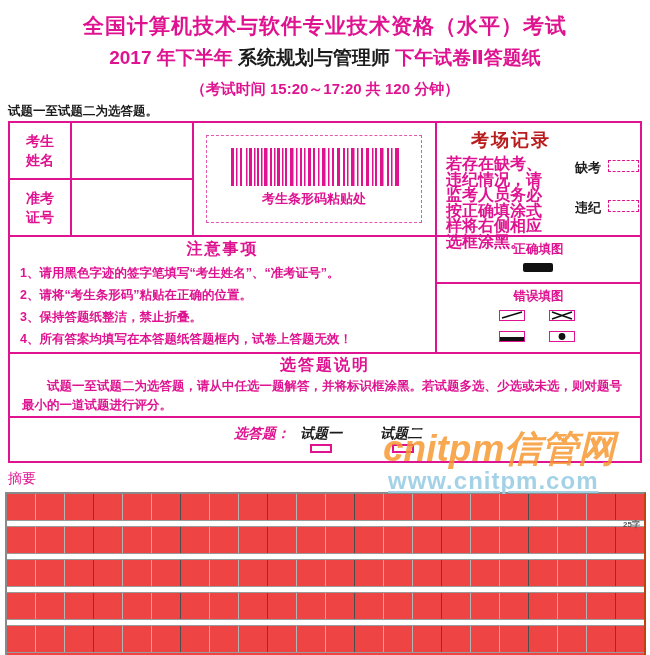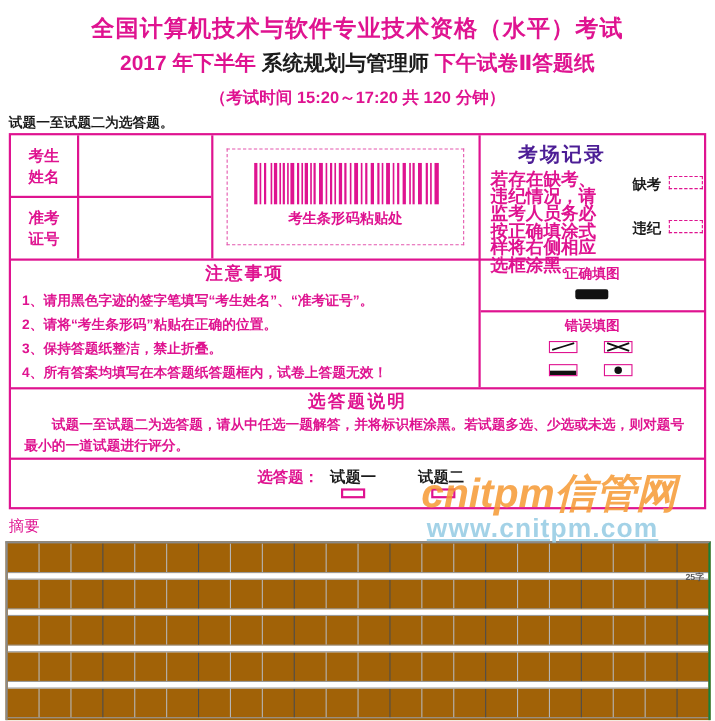--- a/index.html
+++ b/index.html
@@ -42,21 +42,21 @@
 
   
   .barcode-zone { position:absolute; left:196px; top:12px; width:216px; height:88px;
                   border:1px dashed #e457ae; }
   .barcode-img { position:absolute; left:24px; top:12px; }
   .barcode-caption { position:absolute; left:0; top:54px; width:100%; text-align:center;
                      color:#df1390; font-size:13px; font-weight:bold; }
 
   
   .examroom { position:absolute; left:427px; top:0; width:203px; height:112px; }
-  .examroom-title { position:absolute; left:34px; top:5px; font-size:18px; font-weight:bold; color:#4c1d95; letter-spacing:2px; }
+  .examroom-title { position:absolute; left:34px; top:5px; font-size:18px; font-weight:bold; color:#b91c1c; letter-spacing:2px; }
   .examroom-body { position:absolute; left:9px; top:33px; width:104px; font-size:16px;
                    color:#df1390; line-height:15.5px; font-weight:bold; }
   .mark-label { position:absolute; font-size:13px; font-weight:bold; color:#1b1b1b; }
   .mark-label.absent { left:138px; top:36px; }
   .mark-label.violation { left:138px; top:76px; }
   .mark-box { position:absolute; width:31px; height:12px; border:1px dashed #df1390; background:#fff; }
   .mark-box.absent { left:171px; top:37px; }
   .mark-box.violation { left:171px; top:77px; }
 
   
@@ -79,38 +79,38 @@
   .wb3 { left:62px; top:47px; } .wb4 { left:112px; top:47px; }
 
   
   .optional-expl { position:absolute; left:0; top:231px; width:630px; height:62px; }
   .optional-title { position:absolute; top:1px; left:0; width:100%; text-align:center;
                     font-size:16px; font-weight:bold; color:#df1390; letter-spacing:2px; }
   .optional-body { position:absolute; left:12px; top:23px; width:606px; font-size:12.5px;
                    color:#df1390; font-weight:bold; line-height:19px; text-indent:2em; }
 
   
-  .choose-row { position:absolute; left:0; top:295px; width:630px; height:45px; }
+  .choose-row { position:absolute; left:0; top:295px; width:630px; height:45px;font-style:italic; }
   .choose-label { position:absolute; left:224px; top:7px; font-size:14px; font-weight:bold; color:#df1390; }
   .q-label { position:absolute; top:7px; font-size:14px; font-weight:bold; color:#1b1b1b; }
   .q1 { left:290px; } .q2 { left:370px; }
   .q-box { position:absolute; top:26px; width:22px; height:9px; border:2px solid #df1390; background:#fff; }
   .q-box.b1 { left:300px; } .q-box.b2 { left:382px; }
 
   
   .wm1 { position:absolute; left:383px; top:424px; font-size:37px; font-weight:bold; font-style:italic;
          color:rgba(246,153,50,0.85); white-space:nowrap; z-index:5; letter-spacing:0px; }
   .wm2 { position:absolute; left:388px; top:467px; font-size:24px; font-weight:bold;
          color:rgba(158,208,230,0.95); white-space:nowrap; z-index:5; letter-spacing:1px;text-decoration:underline; }
 
   
   .summary-label { position:absolute; left:8px; top:470px; font-size:14px; font-weight:normal; color:#df1390; }
   .summary-grid { position:absolute; left:5px; top:492px; width:641px; height:163px; overflow:hidden;
-                  border-top:2px solid #8a8a8a; border-left:2px solid #8a8a8a; border-right:2px solid #15803d;
-                  background:#a16207;text-align:right; }
+                  border-top:2px solid #8a8a8a; border-left:2px solid #8a8a8a; border-right:2px solid #c2410c;
+                  background:#ef4444;text-align:right; }
   .grid-row { display:flex; height:27px; border-bottom:1px solid #9a9a9a; }
   .grid-cell { flex:1; border-right:1px solid #b5b5b5; }
   .grid-cell.dark { border-right-color:#4d4d4d; }
   .grid-cell:last-child { border-right:none; }
   .grid-sep { position:relative; height:6px; border-bottom:1px solid #9a9a9a; background:#fff; }
   .grid-sep .marker { position:absolute; right:4px; top:-2px; font-size:8px; color:#555; font-weight:bold; }
 </style>
 </head>
 <body>
 

